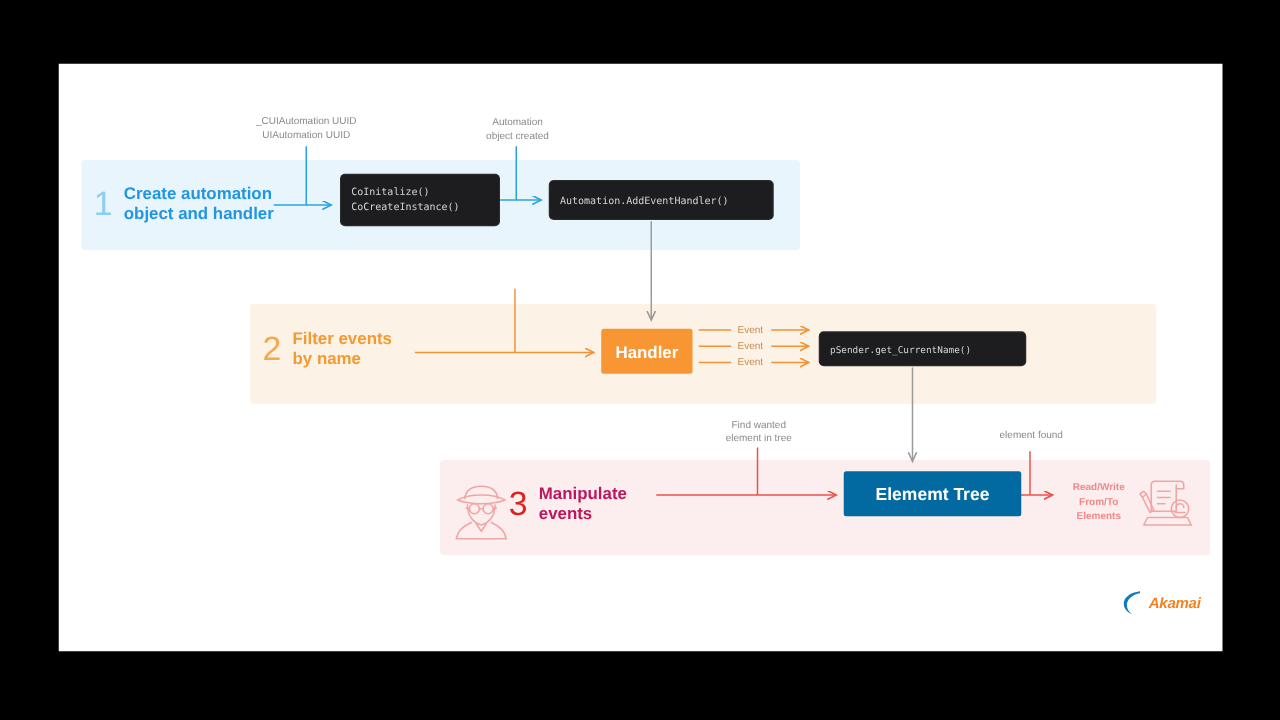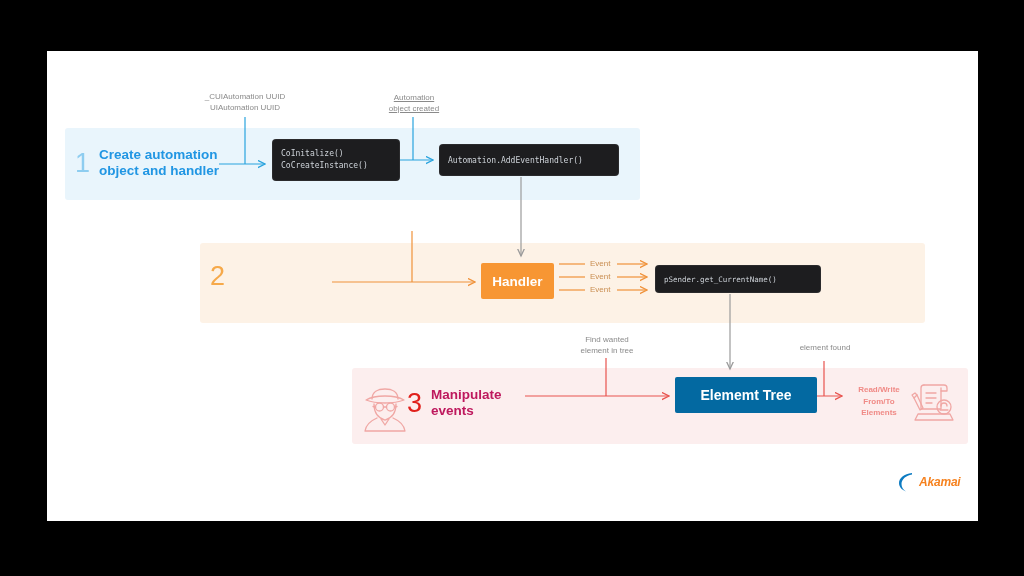--- a/index.html
+++ b/index.html
@@ -48,21 +48,21 @@
 
   
   .solidbox{position:absolute;display:flex;align-items:center;justify-content:center;
             color:#fff;font-weight:700;border-radius:2px;}
   #handler-box{left:434px;top:212px;width:73px;height:36px;background:#f79633;font-size:13.5px;}
   #tree-box{left:628px;top:326px;width:142px;height:36px;background:#0369a1;font-size:14px;}
 
   
   .anno{position:absolute;color:#8a8a8a;font-size:8px;line-height:1.35;text-align:center;}
   #anno-uuid{left:138px;top:41px;width:120px;}
-  #anno-objcreated{left:322px;top:42px;width:90px;text-decoration:underline;}
+  #anno-objcreated{left:322px;top:42px;width:90px;}
   #anno-browserstate{left:300px;top:157px;width:130px;}
   #anno-findwanted{left:510px;top:284px;width:100px;}
   #anno-elementfound{left:733px;top:292px;width:90px;}
 
   .rw-label{position:absolute;left:801px;top:333px;width:62px;color:#f08a86;
             font-size:8px;line-height:1.45;text-align:center;font-weight:600;}
   #rw-icon{position:absolute;left:863px;top:330px;width:48px;height:44px;}
 
   
   #wires{position:absolute;left:0;top:0;width:931px;height:470px;pointer-events:none;}
@@ -157,20 +157,24 @@
       <div>UIAutomation UUID</div>
     </div>
 
     <div class="anno" id="anno-objcreated">
       <div>Automation</div>
       <div>object created</div>
     </div>
 
     <div class="step" id="step2">
       <div class="step-num">2</div>
+      <div class="step-label">
+        <div>Filter events</div>
+        <div>by name</div>
+      </div>
     </div>
 
 
     <div class="solidbox" id="handler-box">
       <span>Handler</span>
     </div>
 
     <div class="evt" id="evt1">Event</div>
     <div class="evt" id="evt2">Event</div>
     <div class="evt" id="evt3">Event</div>

